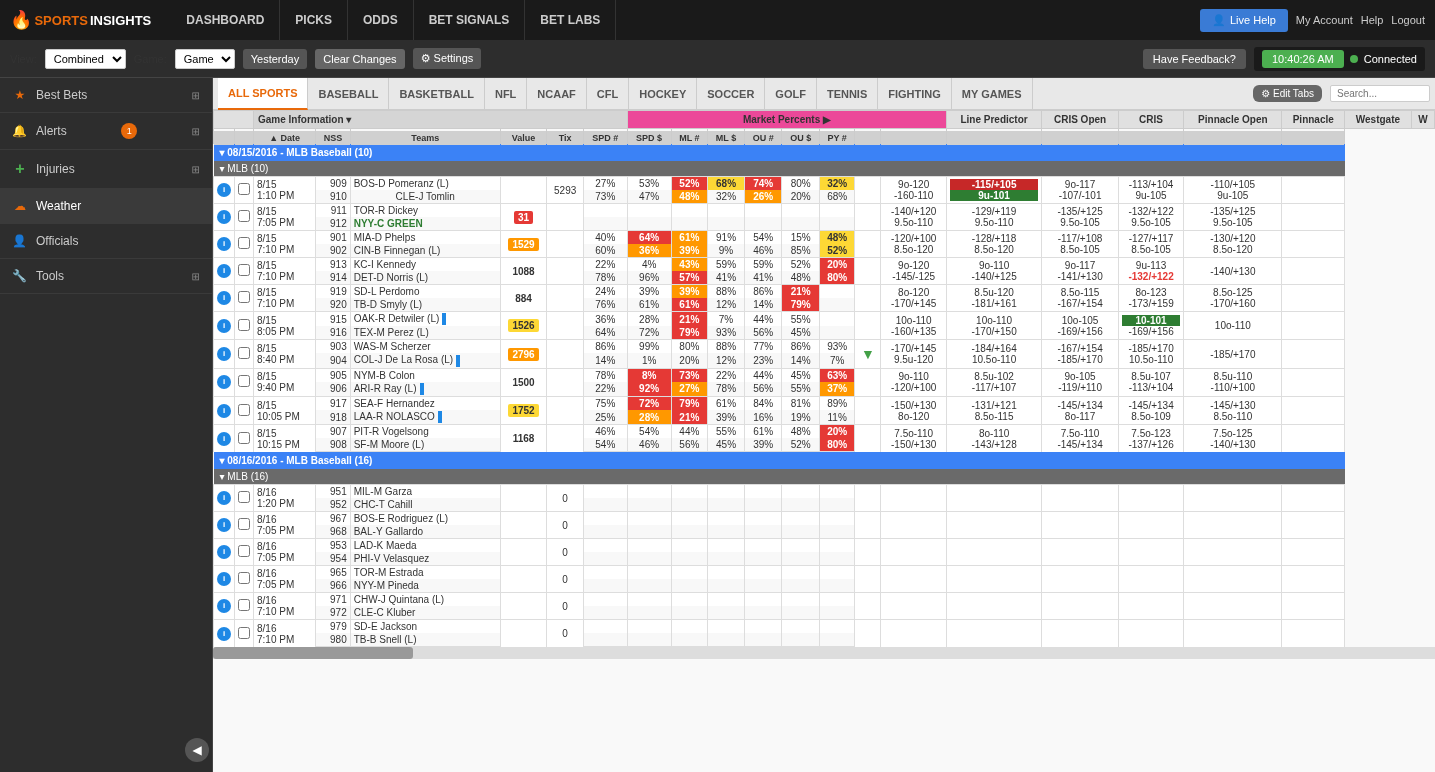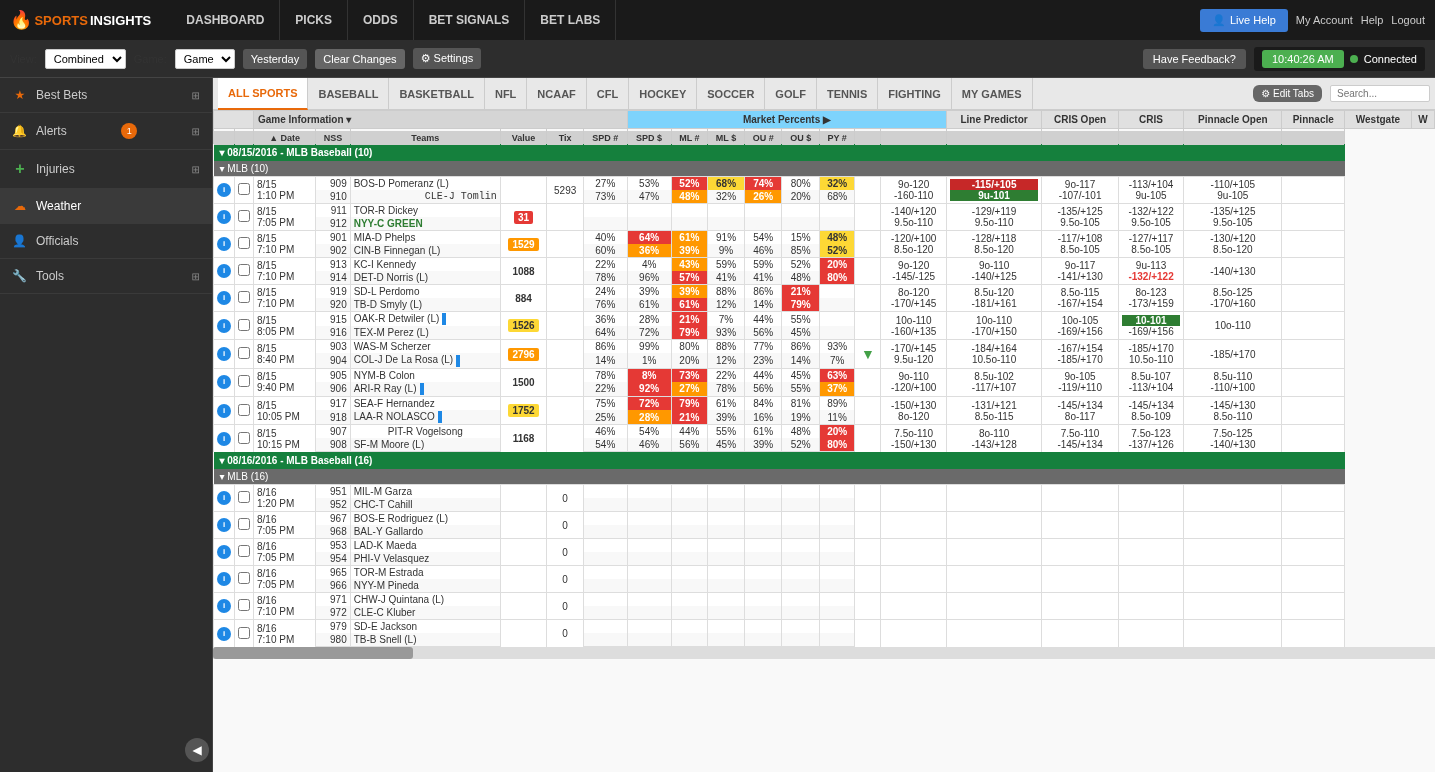--- a/index.html
+++ b/index.html
@@ -270,21 +270,21 @@
       text-align: center;
       font-size: 9px;
       white-space: nowrap;
       position: sticky;
       top: 20px;
       z-index: 10;
     }
 
     
     .group-header td {
-      background: #15803d;
+      background: #3b82f6;
       color: #fff;
       font-weight: bold;
       padding: 3px 6px;
       font-size: 10px;
     }
     .subgroup-header td {
       background: #6a6a6a;
       color: #fff;
       padding: 2px 6px;
       font-size: 10px;
@@ -475,21 +475,21 @@
     </div>
 
     <div class="table-container">
       <table>
         <thead>
           <tr class="table-header-row">
             <th colspan="2"></th>
             <th colspan="6" class="left" style="text-align:left;background:#d5d5d5;">
               <span>Game Information ▾</span>
             </th>
-            <th colspan="8" style="background:#7dd3fc;">
+            <th colspan="8" style="background:#ec4899;">
               <span>Market Percents ▶</span>
             </th>
             <th><span>Line Predictor</span></th>
             <th><span>CRIS Open</span></th>
             <th><span>CRIS</span></th>
             <th><span>Pinnacle Open</span></th>
             <th><span>Pinnacle</span></th>
             <th><span>Westgate</span></th>
             <th><span>W</span></th>
           </tr>
@@ -560,21 +560,21 @@
                 <div>9u-105</div>
               </td>
               <td rowspan="2" style="vertical-align: middle;">
                 <div>-110/+105</div>
                 <div>9u-105</div>
               </td>
               <td rowspan="2"></td>
             </tr>
             <tr class="data-row bottom-row">
               <td style="text-align: right;">910</td>
-              <td style="text-align: right; font-family: Liberation Mono, monospace;">CLE-J Tomlin</td>
+              <td style="text-align: center;">CLE-J Tomlin</td>
               <td>73%</td>
               <td>47%</td>
               <td class="cell-orange">48%</td>
               <td>32%</td>
               <td class="cell-orange">26%</td>
               <td>20%</td>
               <td>68%</td>
             </tr>
             <tr class="data-row top-row">
               <td rowspan="2"><button class="info-btn">i</button></td>
@@ -993,21 +993,21 @@
               <td>11%</td>
             </tr>
             <tr class="data-row top-row">
               <td rowspan="2"><button class="info-btn">i</button></td>
               <td rowspan="2"><input type="checkbox" class="row-cb" style=""></td>
               <td rowspan="2" style="text-align: left;">
                 <div>8/15</div>
                 <div>10:15 PM</div>
               </td>
               <td style="text-align: right;">907</td>
-              <td style="text-align: center; min-width: 120px;">PIT-R Vogelsong</td>
+              <td style="text-align: left; min-width: 120px;">PIT-R Vogelsong</td>
               <td rowspan="2" style="text-align: center;"><span class="val-badge ">1168</span></td>
               <td rowspan="2"></td>
               <td>46%</td>
               <td>54%</td>
               <td>44%</td>
               <td>55%</td>
               <td>61%</td>
               <td>48%</td>
               <td class="cell-red">20%</td>
               <td rowspan="2"></td>

